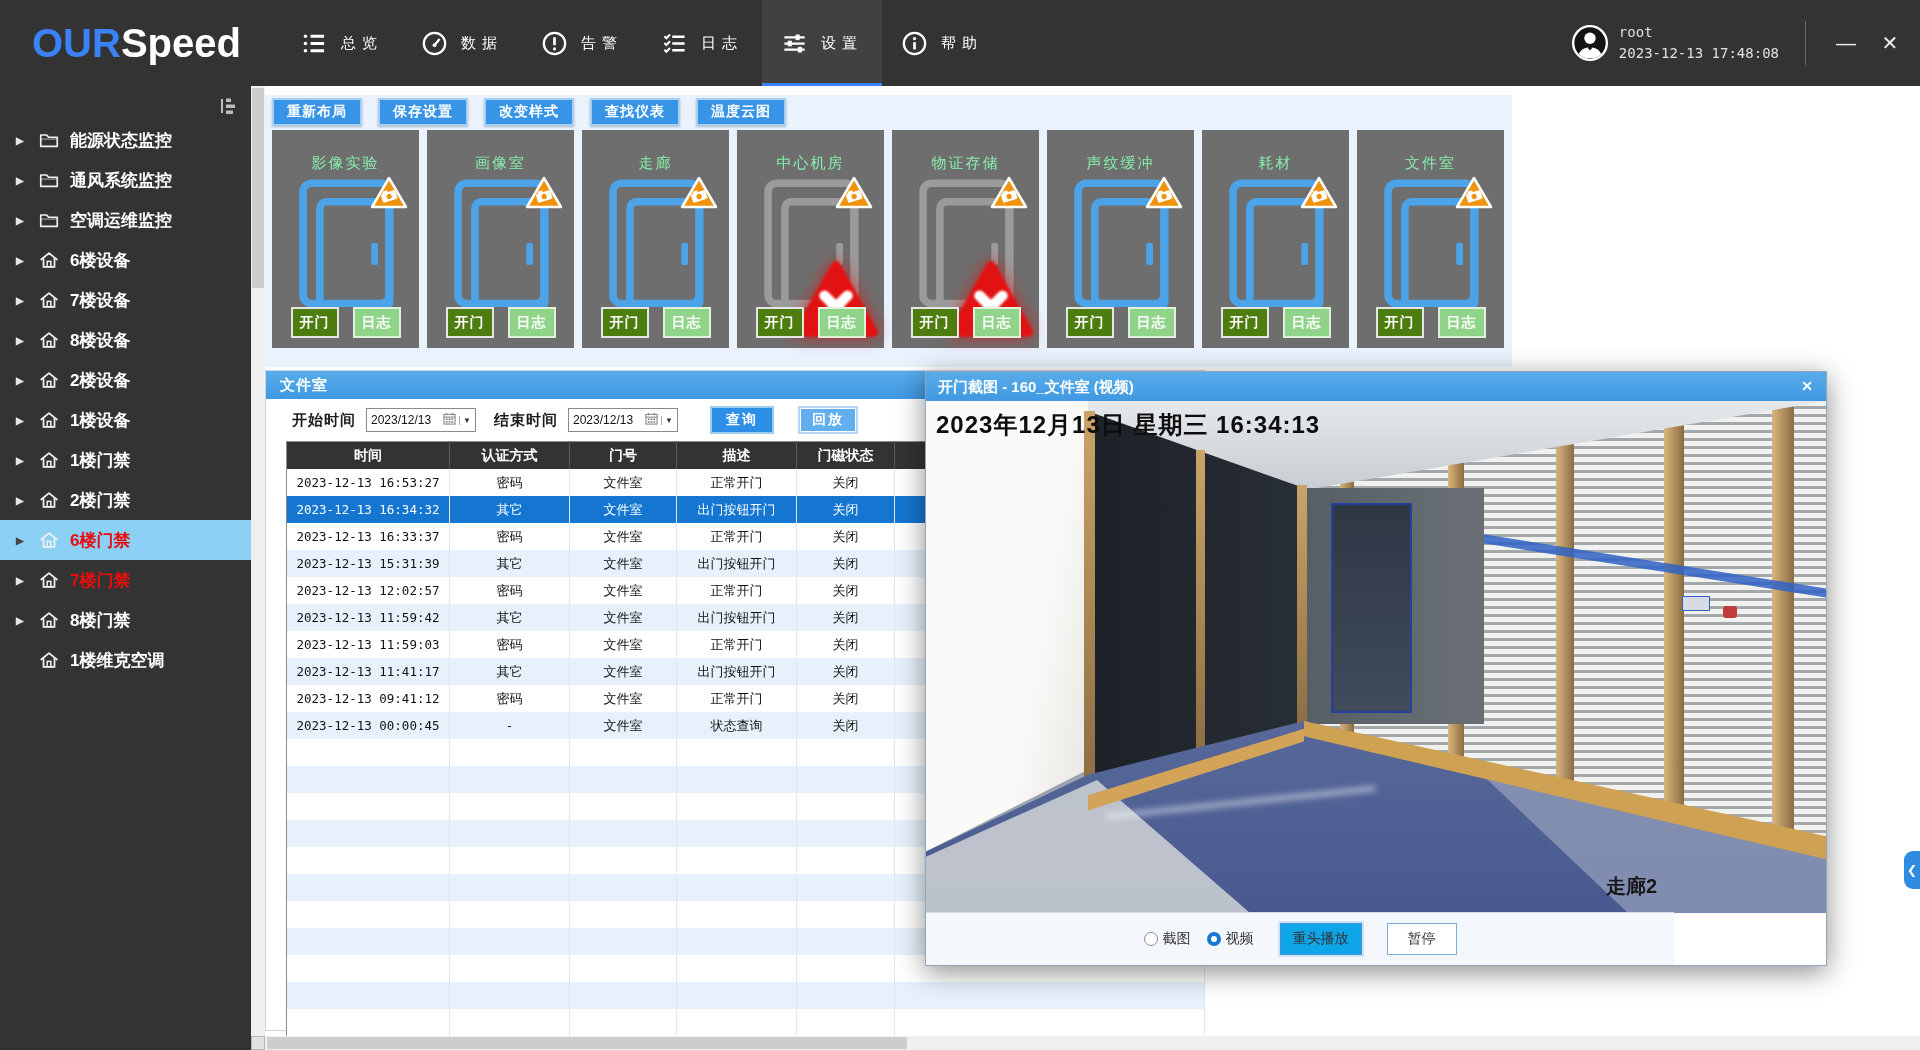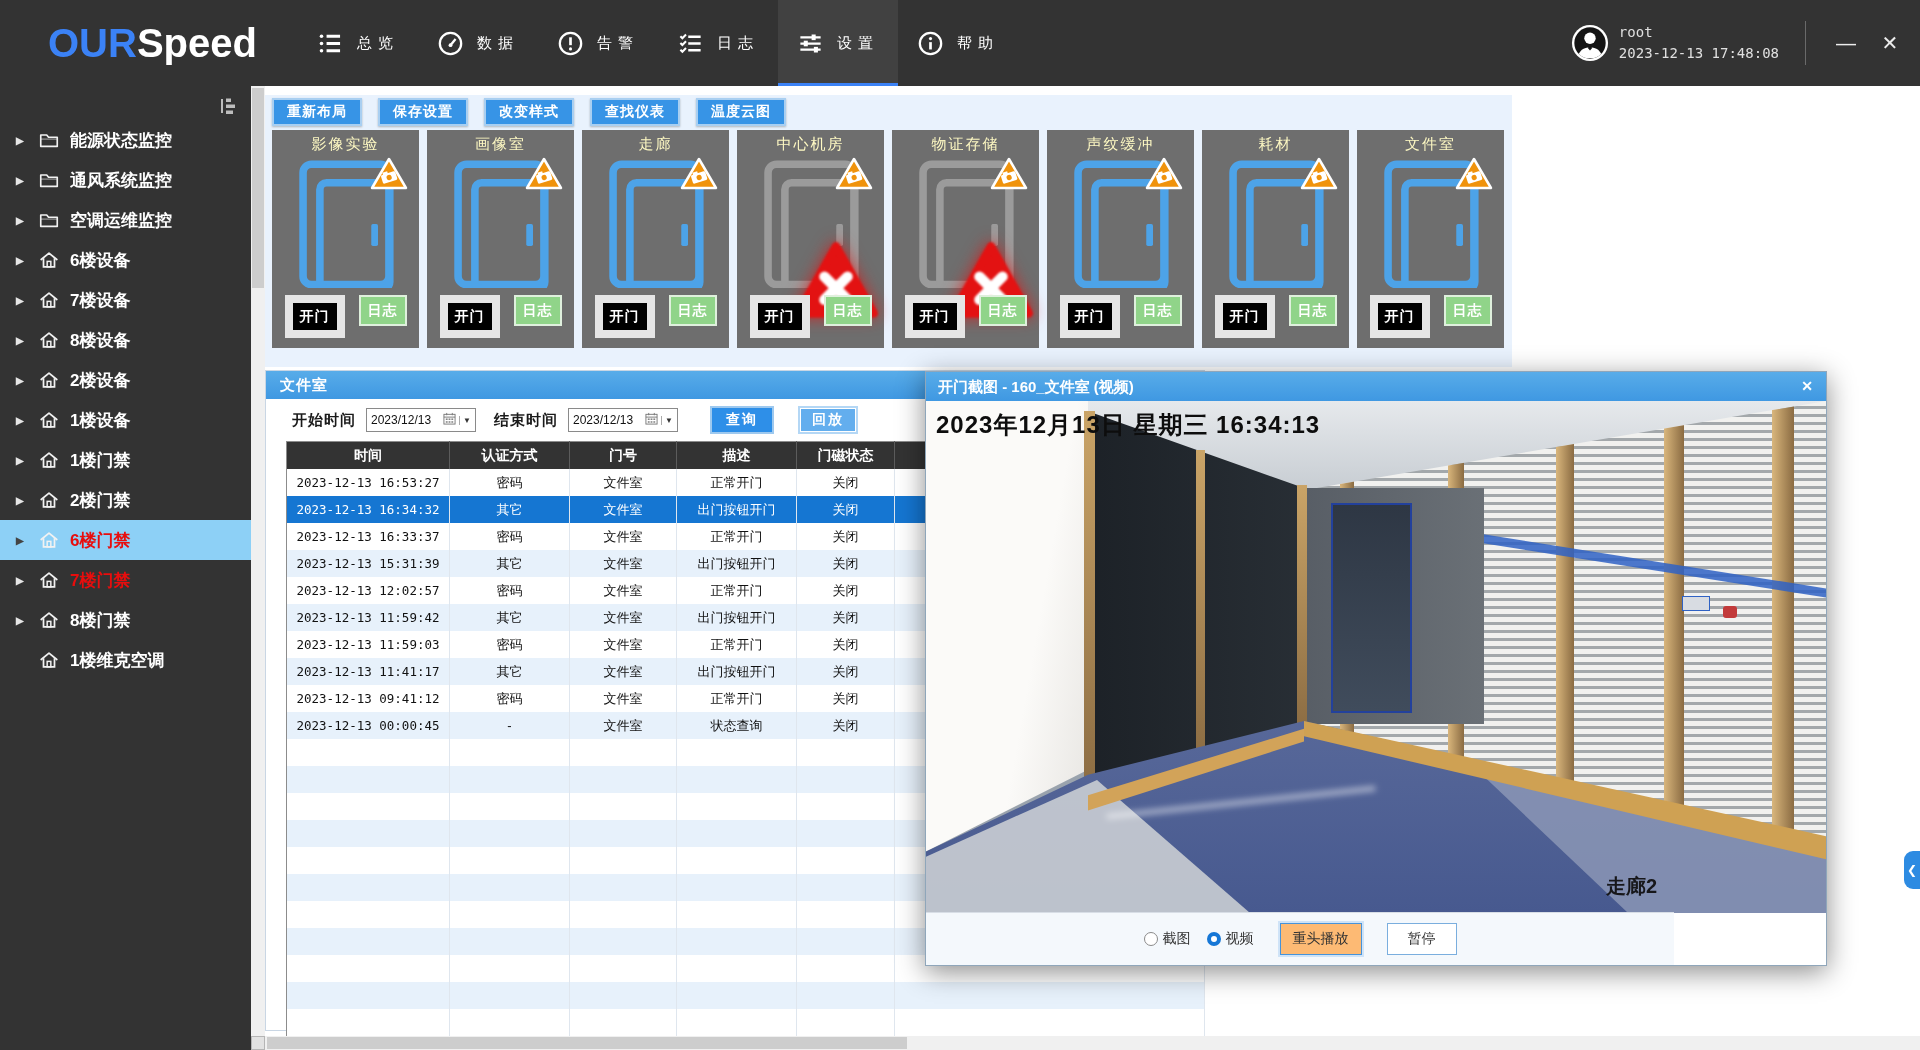--- a/index.html
+++ b/index.html
@@ -1,20 +1,20 @@
 <!DOCTYPE html>
 <html><head>
 <meta charset="utf-8">
 <style>
   html,body{margin:0;padding:0;background:#222;}
   .screen{position:relative;width:1920px;height:1050px;overflow:hidden;background:#ffffff;
           font-family:"Liberation Sans",sans-serif;-webkit-font-smoothing:antialiased;}
   
   .topbar{position:absolute;left:0;top:0;width:1920px;height:86px;background:#333333;display:flex;align-items:stretch;z-index:30;}
-  .logo{width:250px;display:flex;align-items:center;padding-left:48px;font-size:40px;font-weight:800;letter-spacing:0;}
+  .logo{width:250px;display:flex;align-items:center;padding-left:32px;font-size:40px;font-weight:800;letter-spacing:0;}
   .logo .p1{color:#3b82f6;}
   .logo .p2{color:#ffffff;}
   .nav{display:flex;}
   .nav-item{width:120px;display:flex;flex-direction:row;align-items:center;justify-content:center;gap:7px;color:#fff;cursor:pointer;}
   .nav-item.active{background:#414141;box-shadow:inset 0 -3px 0 #3b82f6;}
   .nav-icon{width:27px;height:27px;}
   .nav-icon svg{width:100%;height:100%;}
   .nav-label{font-size:15px;letter-spacing:6px;padding-left:6px;}
   .top-right{margin-left:auto;display:flex;align-items:center;padding-right:8px;}
   .avatar{width:38px;height:38px;margin-right:10px;}
@@ -40,30 +40,30 @@
   .scroll-corner{position:absolute;left:251px;bottom:0;width:14px;height:14px;background:#e2e2e2;border:1px solid #b5b5b5;box-sizing:border-box;z-index:4;}
   
   .main{position:absolute;left:265px;top:86px;width:1655px;height:950px;background:#ffffff;}
   .top-panel{position:absolute;left:0;top:9px;width:1247px;height:272px;background:#e9f2fd;}
   .toolbar{position:absolute;left:7px;top:3px;display:flex;gap:16px;}
   .tool-btn{min-width:86px;height:24px;background:#3794e6;color:#fff;font-size:14px;font-weight:700;
             border:2px solid #a9cff1;display:flex;align-items:center;justify-content:center;
             letter-spacing:1px;cursor:pointer;box-shadow:0 1px 2px rgba(0,0,0,.25);}
   .cards{position:absolute;left:7px;top:35px;display:flex;gap:8px;}
   .card{width:147px;height:218px;background:#6e6e6e;position:relative;}
-  .card-title{color:#fef9c3;font-size:15px;text-align:center;letter-spacing:2px;margin-top:5px;}
+  .card-title{color:#86efac;font-size:15px;text-align:center;letter-spacing:2px;margin-top:24px;}
   .door-wrap{position:relative;width:114px;height:128px;margin:6px auto 0 auto;}
   .door-svg{width:114px;height:128px;display:block;}
   .badge{position:absolute;top:-4px;right:-6px;width:40px;height:36px;}
   .alarm-overlay{position:absolute;right:-12px;bottom:-32px;width:88px;height:80px;
                  filter:blur(1.1px) drop-shadow(0 0 8px rgba(227,18,18,.8));}
   .card-btns{position:absolute;left:0;right:0;bottom:10px;display:flex;justify-content:center;gap:14px;}
   .cbtn{width:44px;height:27px;display:flex;align-items:center;justify-content:center;color:#fff;
         font-size:14px;font-weight:700;cursor:pointer;letter-spacing:1px;}
-  .cbtn.open{background:#000000;border:8px solid #e5e5e5;}
+  .cbtn.open{background:#4d7c0f;border:2px solid #e5e5e5;}
   .cbtn.log{background:#90d489;border:2px solid #dff0dd;}
   
   .panel{position:absolute;left:0;top:284px;width:940px;height:661px;background:#ffffff;border:1px solid #c9d6e4;box-sizing:border-box;}
   .panel-header{height:28px;background:linear-gradient(#58ace9,#3f98e2);color:#fff;font-size:15px;font-weight:700;
                 line-height:28px;padding-left:14px;letter-spacing:1px;}
   .query-row{height:42px;display:flex;align-items:center;padding-left:26px;gap:10px;}
   .q-label{font-size:15px;font-weight:700;color:#1a1a1a;letter-spacing:1px;}
   .datebox{width:100px;height:22px;border:1px solid #8a8a8a;background:#fff;display:flex;align-items:center;
            font-size:12px;padding:0 4px;gap:3px;cursor:pointer;margin-right:8px;}
   .datebox .val{flex:1;color:#111;}
@@ -117,21 +117,21 @@
   .v-base1{left:0;top:0;width:100%;height:100%;clip-path:polygon(18% 77%,42% 64%,42% 66.5%,18% 80%);background:#d2a359;}
   .v-base2{left:0;top:0;width:100%;height:100%;clip-path:polygon(42% 62.5%,100% 85%,100% 89.5%,42% 65.5%);background:#cfa153;}
   .v-sheen{left:20%;top:78%;width:30%;height:5px;background:rgba(255,255,255,.55);filter:blur(3px);transform:rotate(-6deg);}
   .v-timestamp{left:10px;top:8px;font-size:24px;font-weight:700;color:#0d0d0d;letter-spacing:1px;}
   .v-camlabel{left:680px;top:472px;font-size:20px;font-weight:700;color:#17171a;}
   .modal-footer{position:absolute;left:0;bottom:0;width:748px;height:52px;background:#f4f8fc;border-top:1px solid #d8dee6;
                 display:flex;align-items:center;justify-content:center;gap:16px;}
   .radio{display:flex;align-items:center;gap:5px;font-size:14px;color:#333;cursor:pointer;}
   .radio .dot{width:14px;height:14px;border-radius:50%;border:1px solid #8a8a8a;background:#fff;box-sizing:border-box;}
   .radio.checked .dot{border:4px solid #1677d6;}
-  .btn-replay{width:80px;height:30px;background:#fdba74;border:1px solid #4693da;box-shadow:0 0 0 2px #cfe3f7;
+  .btn-replay{width:80px;height:30px;background:#0ea5e9;border:1px solid #4693da;box-shadow:0 0 0 2px #cfe3f7;
               color:#333;font-size:14px;display:flex;align-items:center;justify-content:center;cursor:pointer;margin-left:10px;}
   .btn-pause{width:68px;height:30px;background:#fff;border:1px solid #7aaede;color:#333;font-size:14px;
              display:flex;align-items:center;justify-content:center;cursor:pointer;margin-left:9px;}
   
   .edge-tab{position:absolute;right:0;top:851px;width:16px;height:38px;background:#2d8be2;border-radius:9px 0 0 9px;
             color:#fff;display:flex;align-items:center;justify-content:center;font-size:12px;z-index:50;cursor:pointer;}
 </style>
 </head>
 <body>
 

